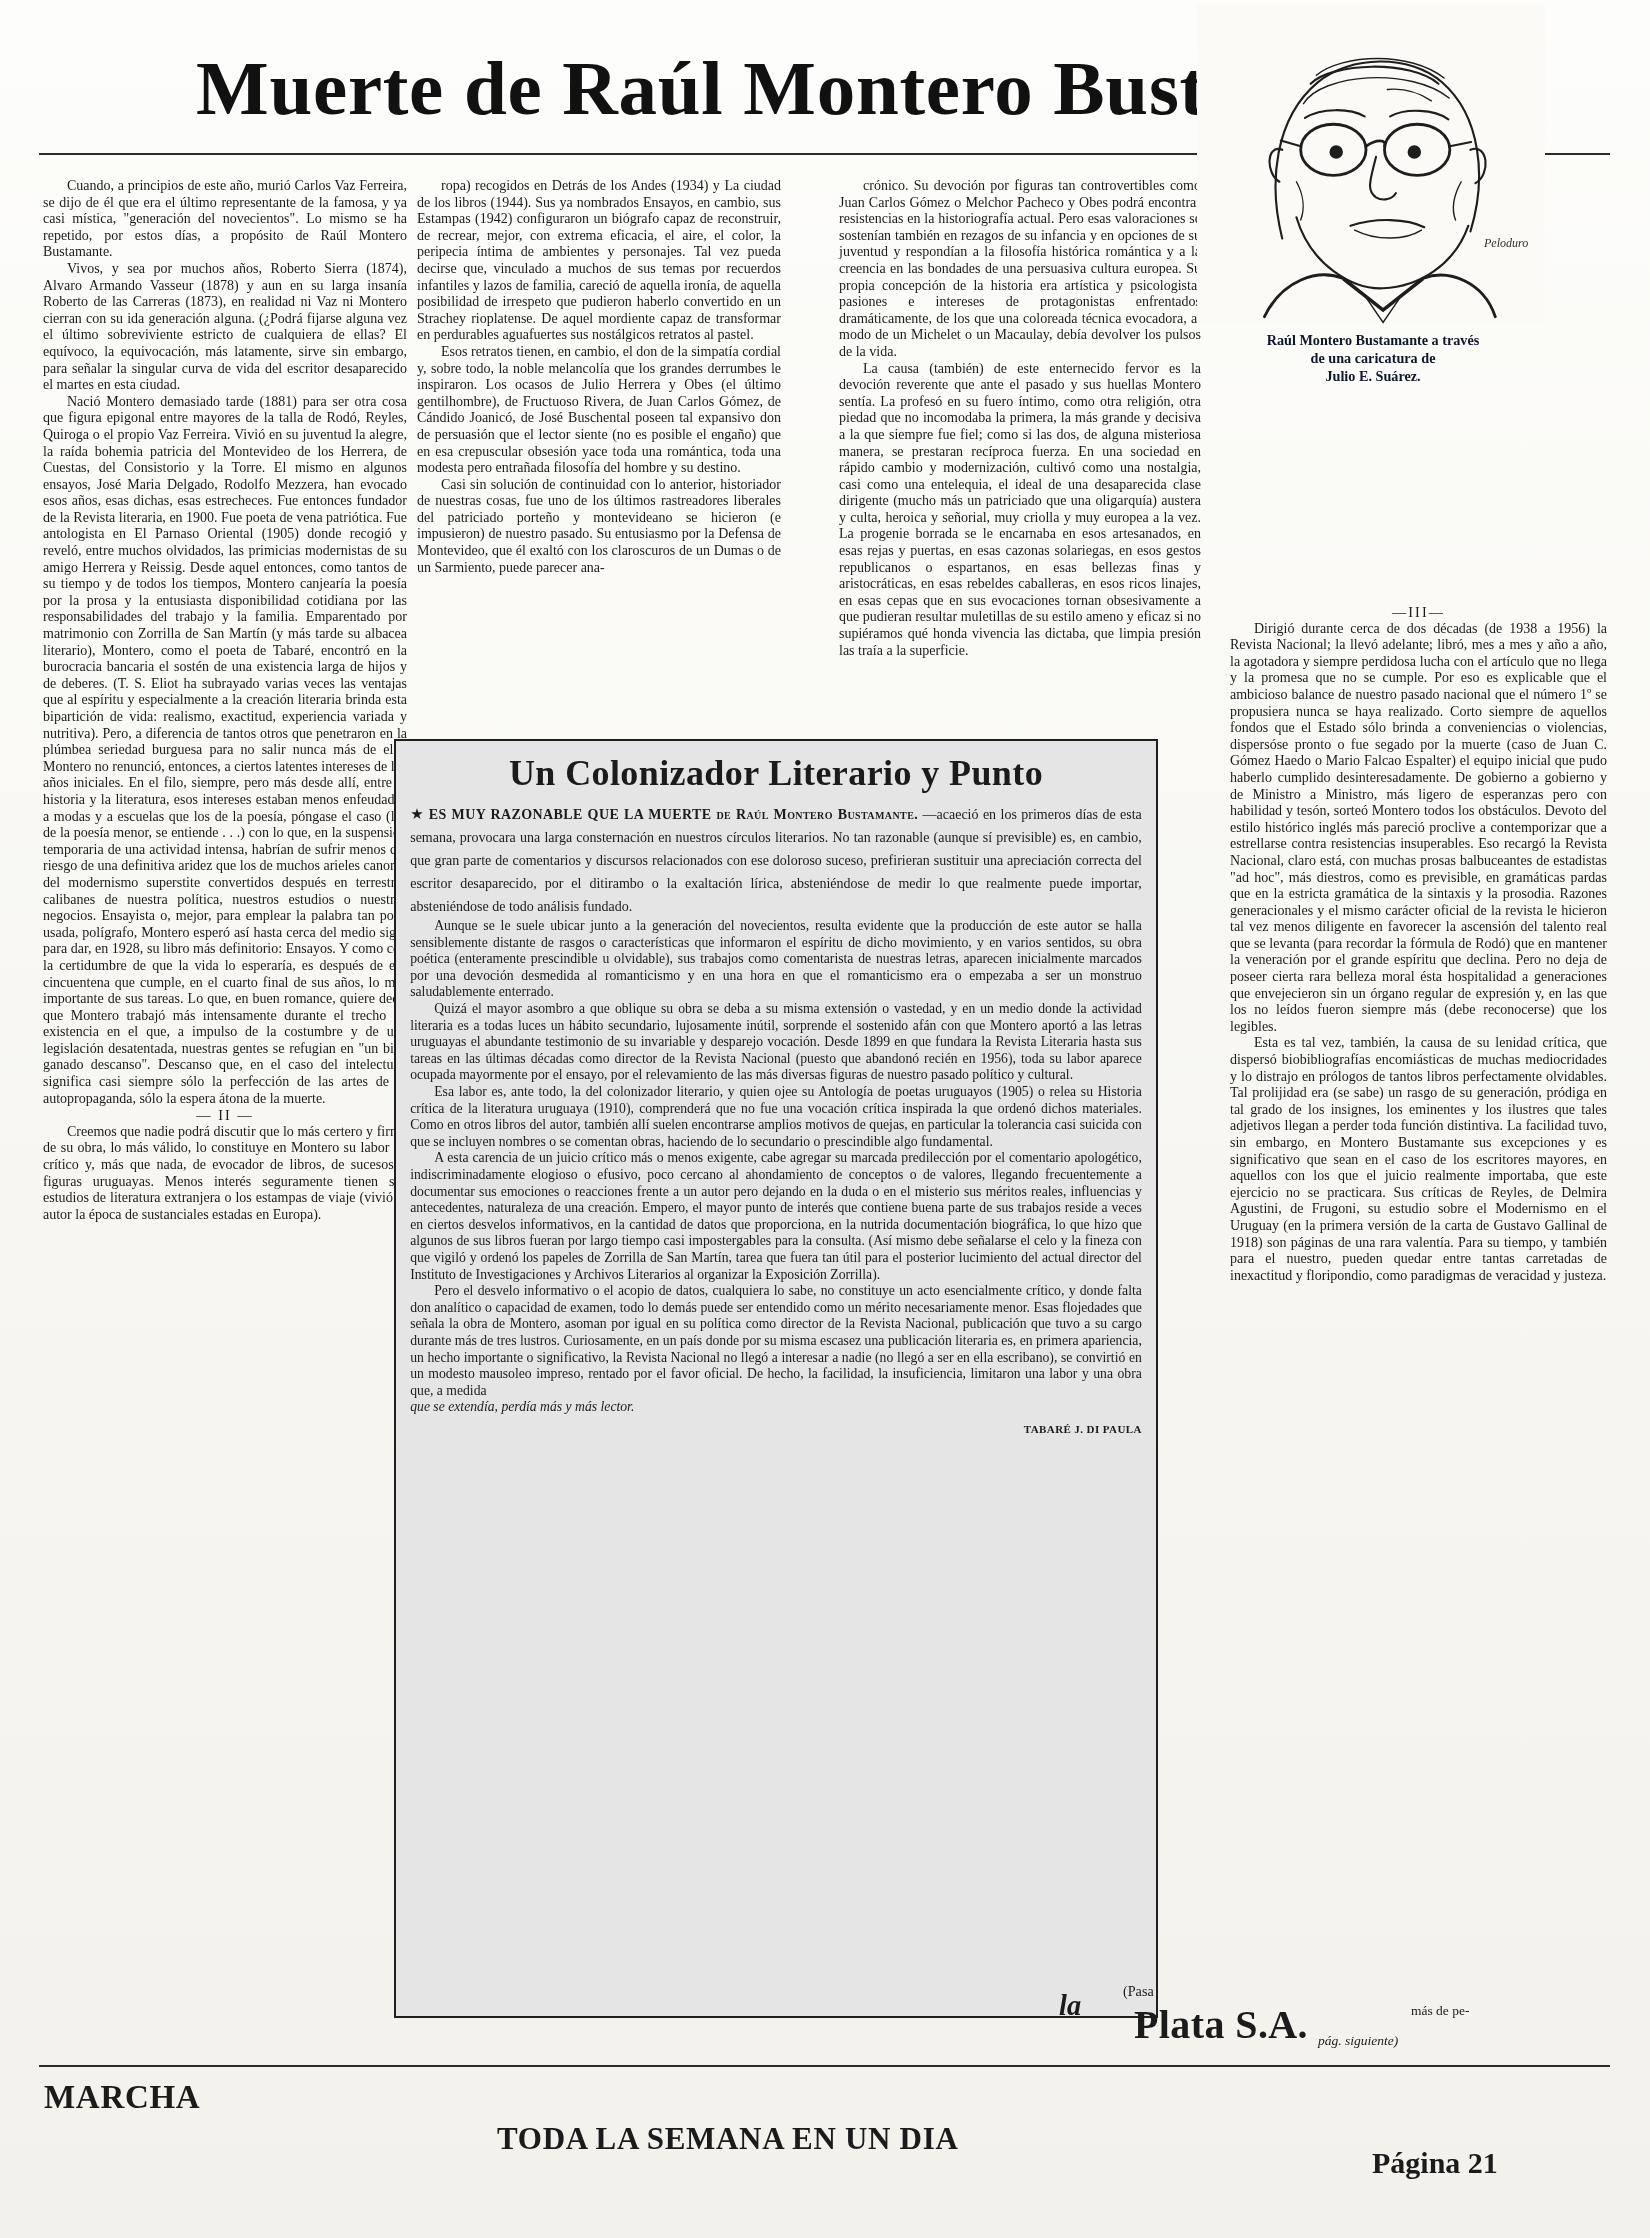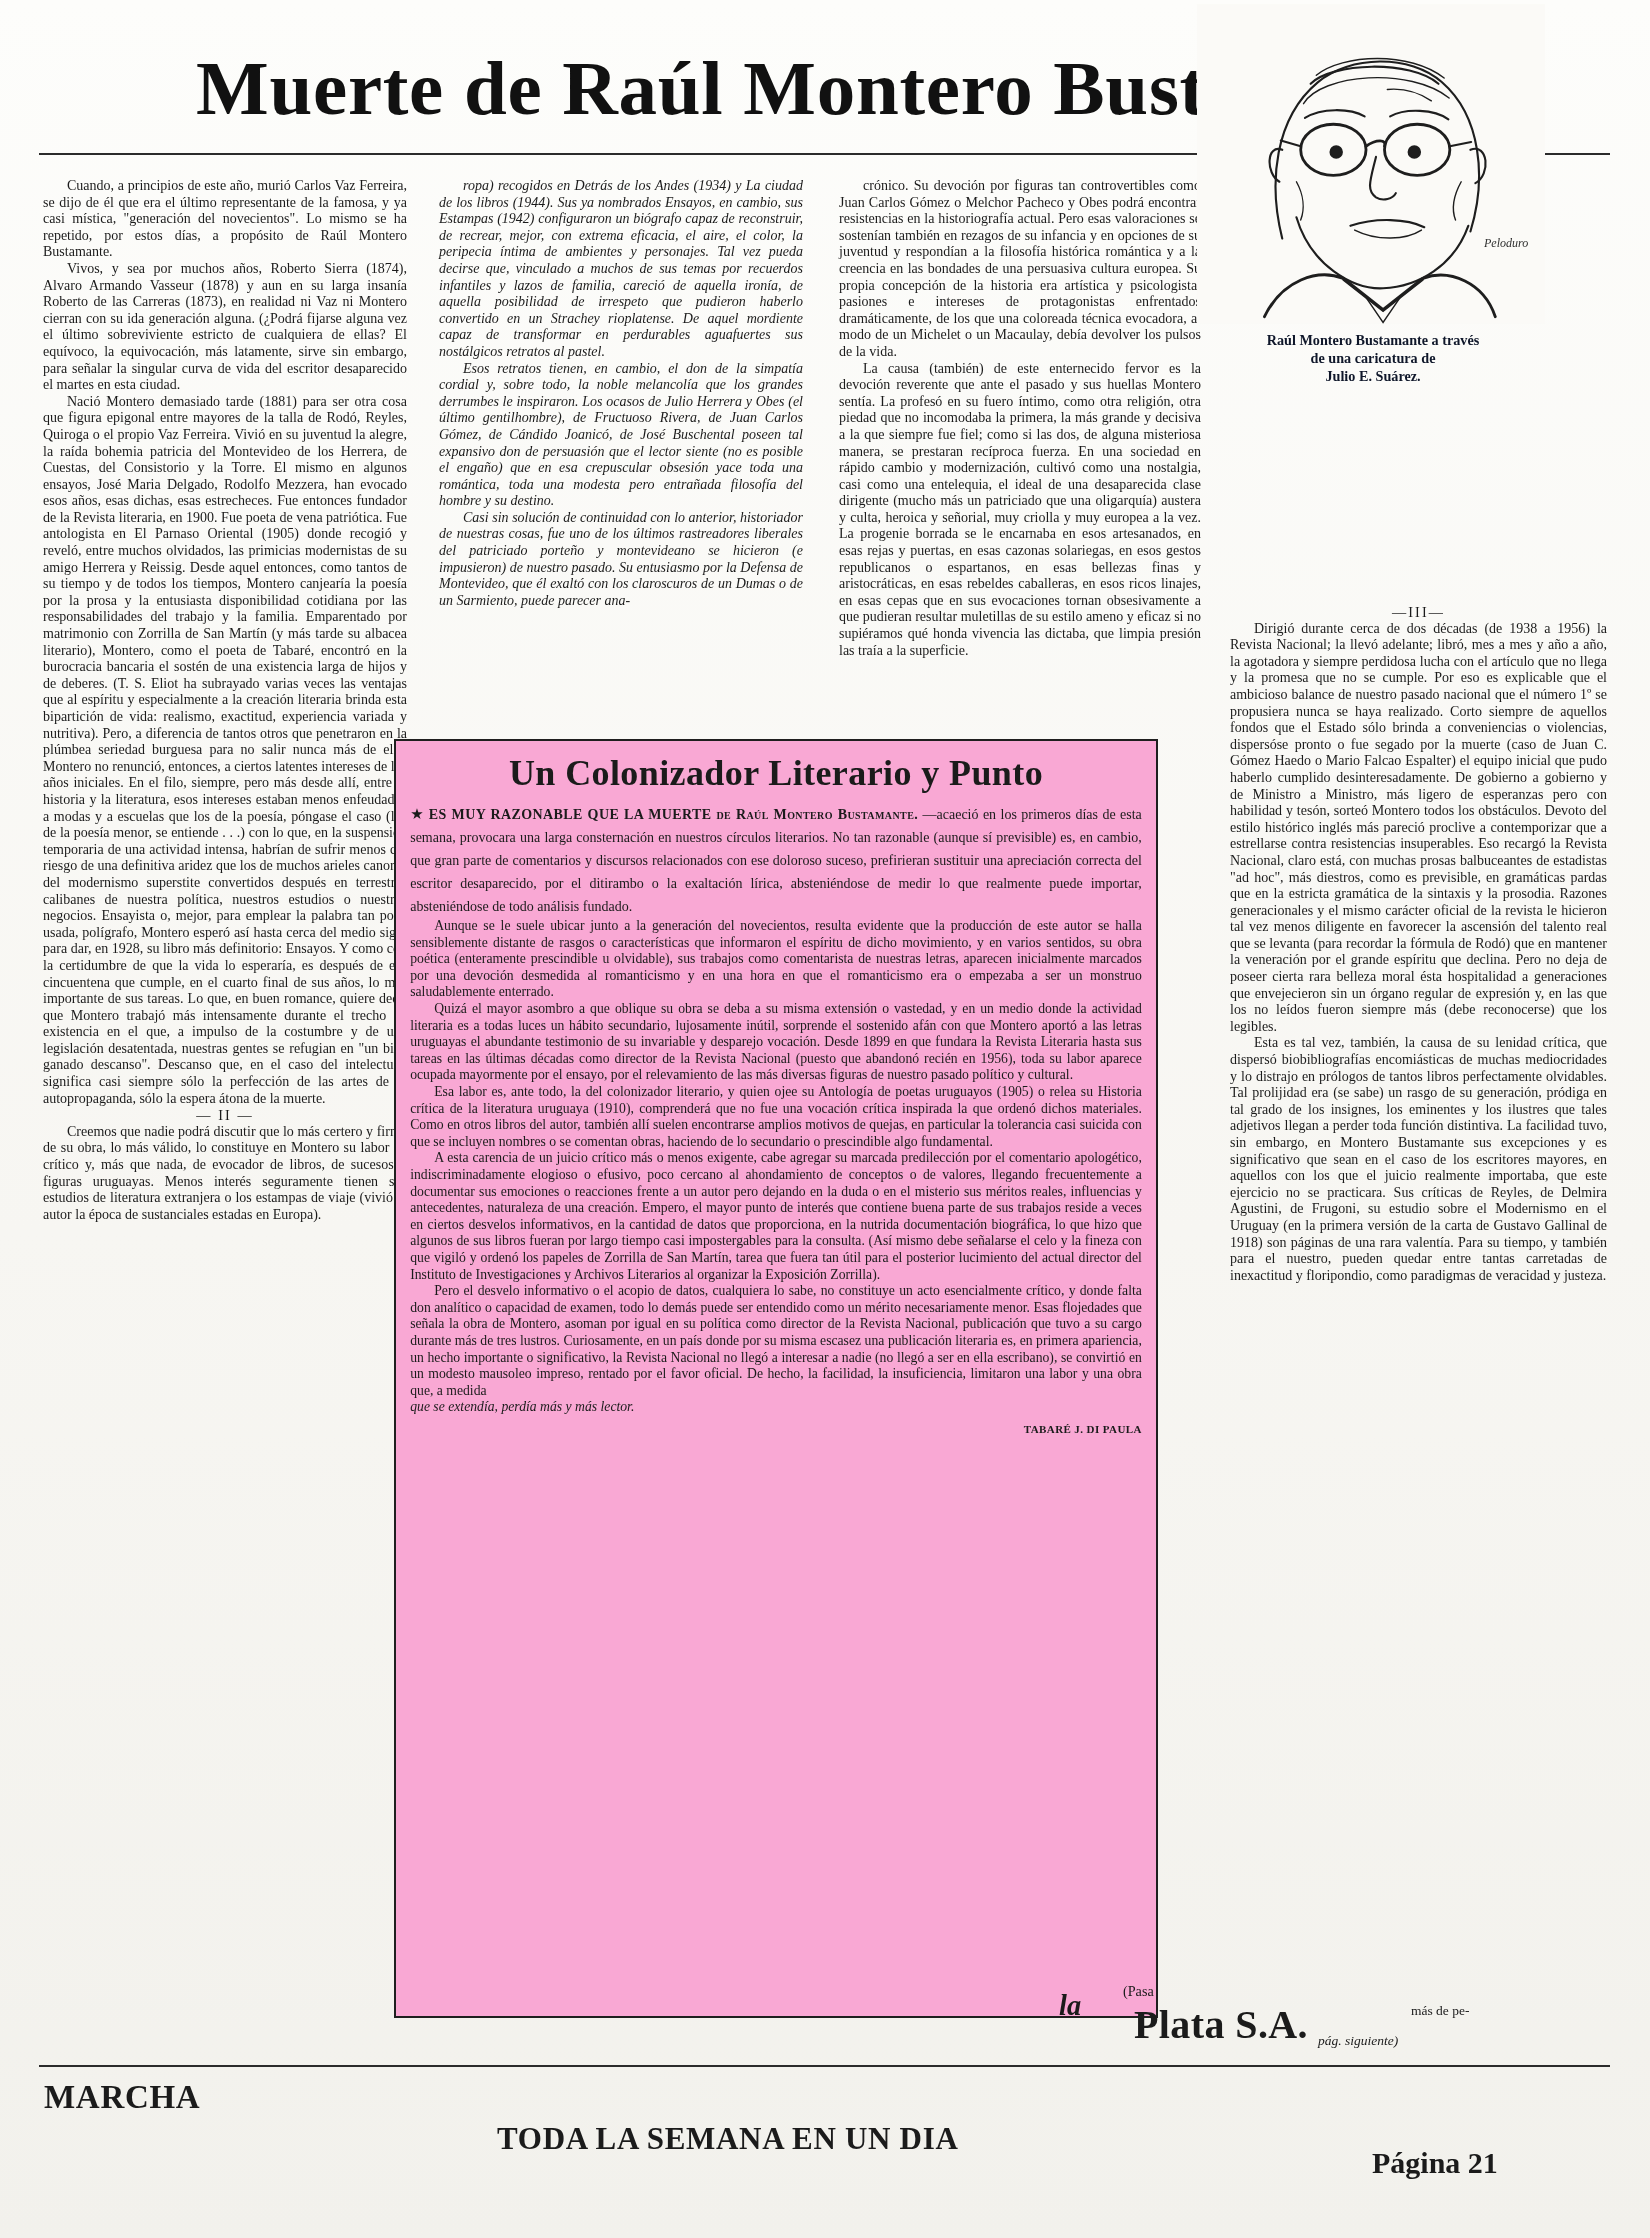--- a/index.html
+++ b/index.html
@@ -71,21 +71,21 @@
     text-align: justify;
     hyphens: auto;
   }
   .col p {
     margin: 0 0 0 0;
     text-indent: 24px;
   }
   .col p + p { margin-top: 0; }
 
   #col1 { left: 0px;    width: 364px; }
-  #col2 { left: 396px;  width: 364px; font-style: italic; }
+  #col2 { left: 374px;  width: 364px; }
   #col3 { left: 796px; width: 362px; }
   #col4 { left: 1187px; width: 377px; }
 
   .sec-mark {
     text-align: center;
     font-size: 14.2px;
     letter-spacing: 2.1px;
     margin: 10px 0 7.1px 0;
     text-indent: 0 !important;
   }
@@ -119,21 +119,21 @@
   }
 
   
   .inset {
     position: absolute;
     left: 394px;
     top: 739px;
     width: 764px;
     height: 1279px;
     border: 2.1px solid #1f1f1f;
-    background: #f9a8d4;
+    background: #e5e5e5;
     box-sizing: border-box;
     padding: 10px 14.2px 12.8px 14.2px;
   }
   .inset h2 {
     margin: 4.3px 0 10px 0;
     font-size: 36px;
     font-weight: bold;
     text-align: center;
     letter-spacing: 0.4px;
     line-height: 1.05;

